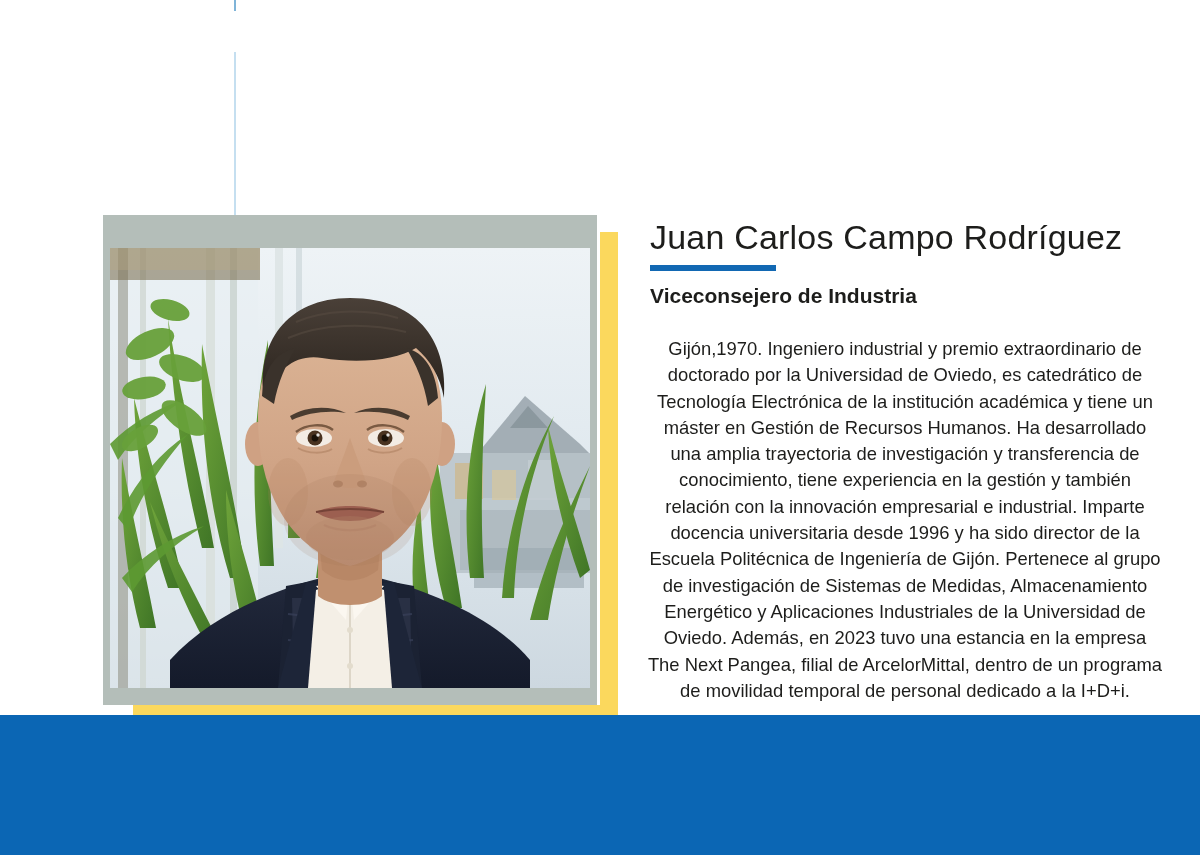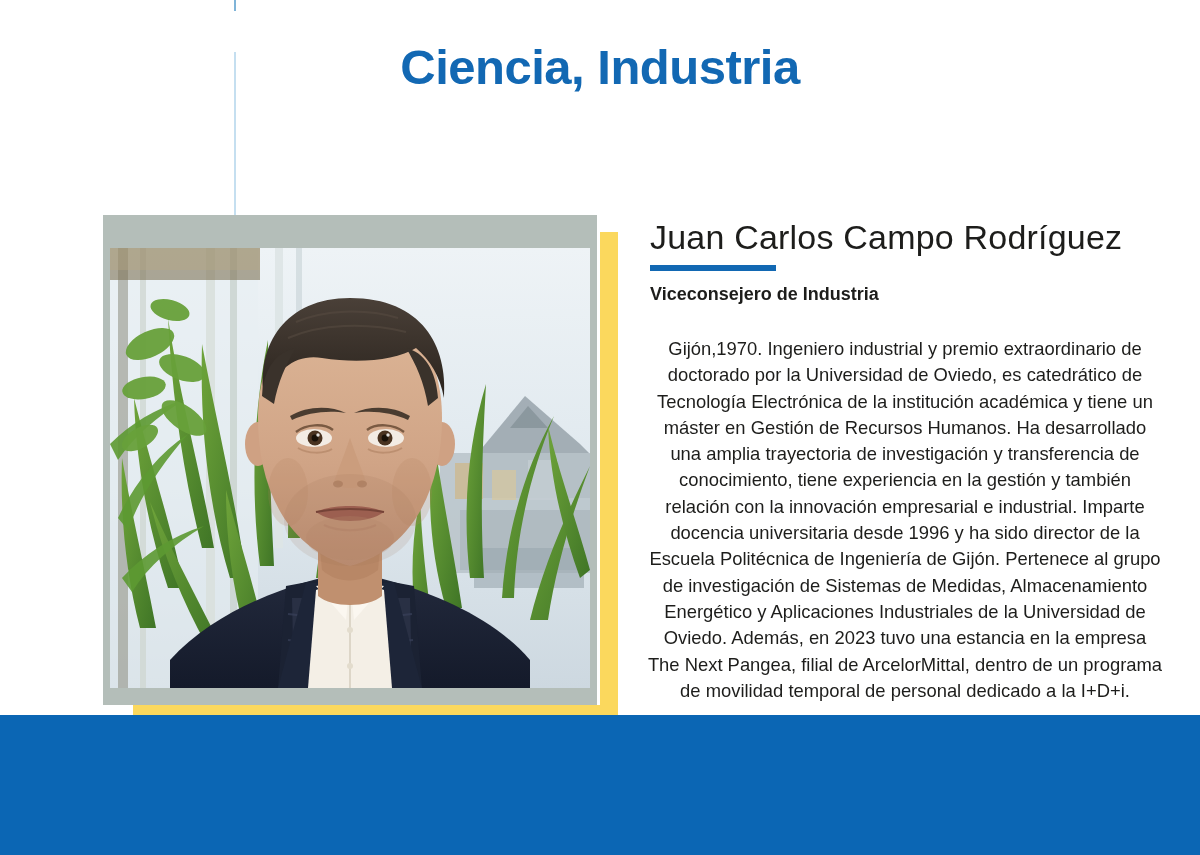--- a/index.html
+++ b/index.html
@@ -118,21 +118,21 @@
     top: 265px;
     width: 126px;
     height: 6px;
     background: #1268b3;
   }
   .role {
     position: absolute;
     left: 650px;
     top: 284px;
     width: 540px;
-    font-size: 18px;
+    font-size: 21px;
     font-weight: bold;
     color: #1d1d1b;
   }
   .bio {
     position: absolute;
     left: 646px;
     top: 336px;
     width: 518px;
     font-size: 18.4px;
     line-height: 26.3px;
@@ -152,21 +152,20 @@
 </style>
 </head>
 <body>
 
 <div class="card">
 
   <div class="rule-top"></div>
   <div class="rule-long"></div>
 
   <div class="headline">
-    <span class="l1">Ciencia, Industria</span>
   </div>
 
   <div class="yellow-vert"></div>
   <div class="yellow-horz"></div>
 
   <div class="photo-block">
     <div class="gray-plate"></div>
   </div>
 
   <div class="photo">

